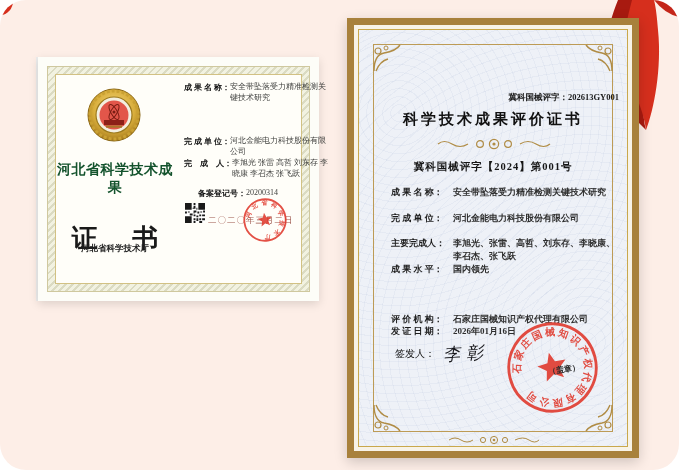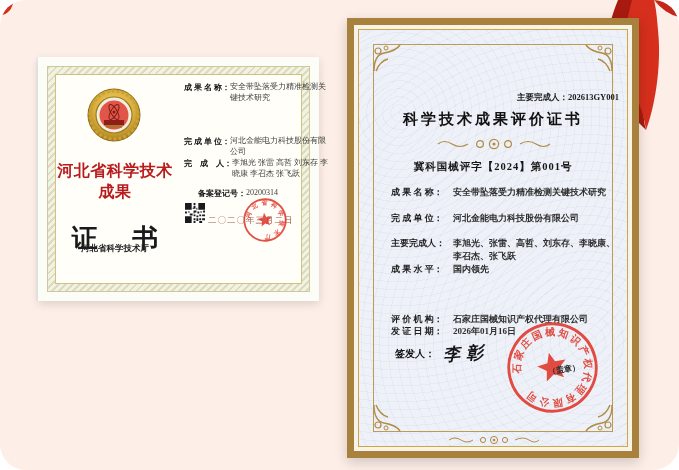--- a/index.html
+++ b/index.html
@@ -13,21 +13,21 @@
   .corner-sliver{position:absolute;left:0;top:0;width:13px;height:15px;background:#d62f1d;border-radius:0 0 95% 0;}
   .ribbon{position:absolute;left:588px;top:0;width:91px;height:150px;}
   
   .lpage{position:absolute;left:38px;top:57px;width:281px;height:244px;background:#fdfdf8;
          box-shadow:0 3px 9px rgba(0,0,0,.13), -2px 0 0 #ececec;}
   .lc-frame{position:absolute;inset:9px;border:1px solid #cfc89e;
             background:repeating-linear-gradient(135deg,#dbdbc2 0 2px,#f2f2e1 2px 5px);}
   .lc-inner{position:absolute;inset:7px;background:#fffef9;border:1px solid #d2c183;}
   .lc-left{position:absolute;left:0;top:0;width:118px;height:100%;text-align:center;}
   .lc-badge{position:absolute;left:31px;top:12px;}
-  .lc-region{position:absolute;left:-1px;top:86px;width:120px;font-weight:bold;font-size:16px;letter-spacing:.5px;color:#b91c1c;}
+  .lc-region{position:absolute;left:-1px;top:86px;width:120px;font-weight:bold;font-size:14px;letter-spacing:.5px;color:#14532d;}
   .lc-big{position:absolute;left:0;top:114px;width:118px;font-weight:bold;font-size:26px;letter-spacing:14px;text-indent:14px;color:#1a1a1a;margin-top:32px;}
   .lc-issuer{position:absolute;left:0;top:168px;width:118px;font-weight:bold;font-size:8.5px;color:#222;}
   .lc-row{position:absolute;left:128px;font-size:8px;color:#333;display:flex;}
   .lc-label{font-weight:bold;color:#111;white-space:nowrap;}
   .lc-val{width:102px;color:#40413f;line-height:1.35;}
   .lc-row1{top:7px;}  .lc-row2{top:61px;}  .lc-row3{top:83px;}  .lc-row4{top:113px;margin-left:14px;}
   .lc-qr{position:absolute;left:129px;top:128px;width:20px;height:20px;}
   .lc-date{position:absolute;left:152px;top:140px;width:112px;font-size:8.5px;letter-spacing:1px;color:#9c544b;}
   .lc-stamp{position:absolute;left:186px;top:122px;width:46px;height:46px;opacity:.88;transform:rotate(-8deg);}
   .stamp-note{position:absolute;font-size:7.5px;color:#2b2b2b;font-weight:bold;}
@@ -47,21 +47,21 @@
   .rc-corner.bl{left:-2px;bottom:-2px;transform:scaleY(-1);}
   .rc-corner.br{right:-2px;bottom:-2px;transform:scale(-1,-1);}
   .rc-no{position:absolute;right:8px;top:62px;font-size:8.5px;font-weight:bold;color:#1c1c1c;}
   .rc-title{position:absolute;left:0;top:80px;width:100%;text-align:center;font-size:15px;font-weight:bold;letter-spacing:3px;color:#111;}
   .rc-divider{position:absolute;left:75px;top:106px;}
   .rc-docno{position:absolute;left:0;top:130px;width:100%;text-align:center;font-size:10.5px;font-weight:bold;letter-spacing:1px;color:#161616;}
   .rc-row{position:absolute;left:32px;display:flex;font-size:9px;color:#1d1d1d;}
   .rc-label{font-weight:bold;width:62px;white-space:nowrap;}
   .rc-val{width:162px;font-weight:bold;color:#2e2e2e;line-height:1.45;}
   .rc-r1{top:156px;} .rc-r2{top:182px;} .rc-r3{top:207px;} .rc-r4{top:233px;} .rc-r5{top:259px;margin-top:36px;} .rc-r6{top:283px;align-items:center;}
-  .rc-sign{position:absolute;left:36px;top:312px;display:flex;align-items:center;font-size:10px;font-weight:bold;color:#111;}
+  .rc-sign{position:absolute;left:36px;top:312px;display:flex;align-items:center;font-size:10px;font-weight:normal;color:#111;}
   .rc-signature{font-family:"DejaVu Serif",serif;font-style:italic;font-size:17px;letter-spacing:6px;margin-left:8px;transform:rotate(-4deg);color:#16161a;}
   .rc-stamp{position:absolute;left:146px;top:290px;width:95px;height:95px;opacity:.9;transform:rotate(-14deg);}
   .rc-stampnote{left:189px;top:334px;transform:rotate(-8deg);font-size:8px;}
   .rc-flourish{position:absolute;left:88px;top:404px;}
   .shadow-date{white-space:nowrap;}
 </style>
 </head>
 <body>
 
 <div class="canvas">
@@ -160,21 +160,21 @@
             <circle cx="6" cy="8" r="3" fill="none" stroke="#b08c45" stroke-width="1.2"></circle>
             <circle cx="14" cy="5" r="2" fill="none" stroke="#b08c45" stroke-width="1"></circle>
           </svg>
           <svg class="rc-corner br" viewBox="0 0 30 30">
             <path d="M2,28 Q2,12 12,10 Q24,8 28,2 M4,28 Q8,18 16,16" fill="none" stroke="#b08c45" stroke-width="1.4"></path>
             <circle cx="6" cy="8" r="3" fill="none" stroke="#b08c45" stroke-width="1.2"></circle>
             <circle cx="14" cy="5" r="2" fill="none" stroke="#b08c45" stroke-width="1"></circle>
           </svg>
         </div>
 
-        <div class="rc-no">主要完成人：202613GY001</div>
+        <div class="rc-no">冀科国械评字：202613GY001</div>
         <div class="rc-title">科学技术成果评价证书</div>
 
         <svg class="rc-divider" width="120" height="16" viewBox="0 0 120 16">
           <path d="M4,8 Q10,3 18,8 T34,8" fill="none" stroke="#b08c45" stroke-width="1.2"></path>
           <path d="M86,8 Q94,3 102,8 T116,8" fill="none" stroke="#b08c45" stroke-width="1.2"></path>
           <circle cx="46" cy="8" r="3.4" fill="none" stroke="#b08c45" stroke-width="1.2"></circle>
           <circle cx="60" cy="8" r="4.6" fill="none" stroke="#b08c45" stroke-width="1.2"></circle>
           <circle cx="74" cy="8" r="3.4" fill="none" stroke="#b08c45" stroke-width="1.2"></circle>
           <circle cx="60" cy="8" r="1.6" fill="#b08c45"></circle>
         </svg>

